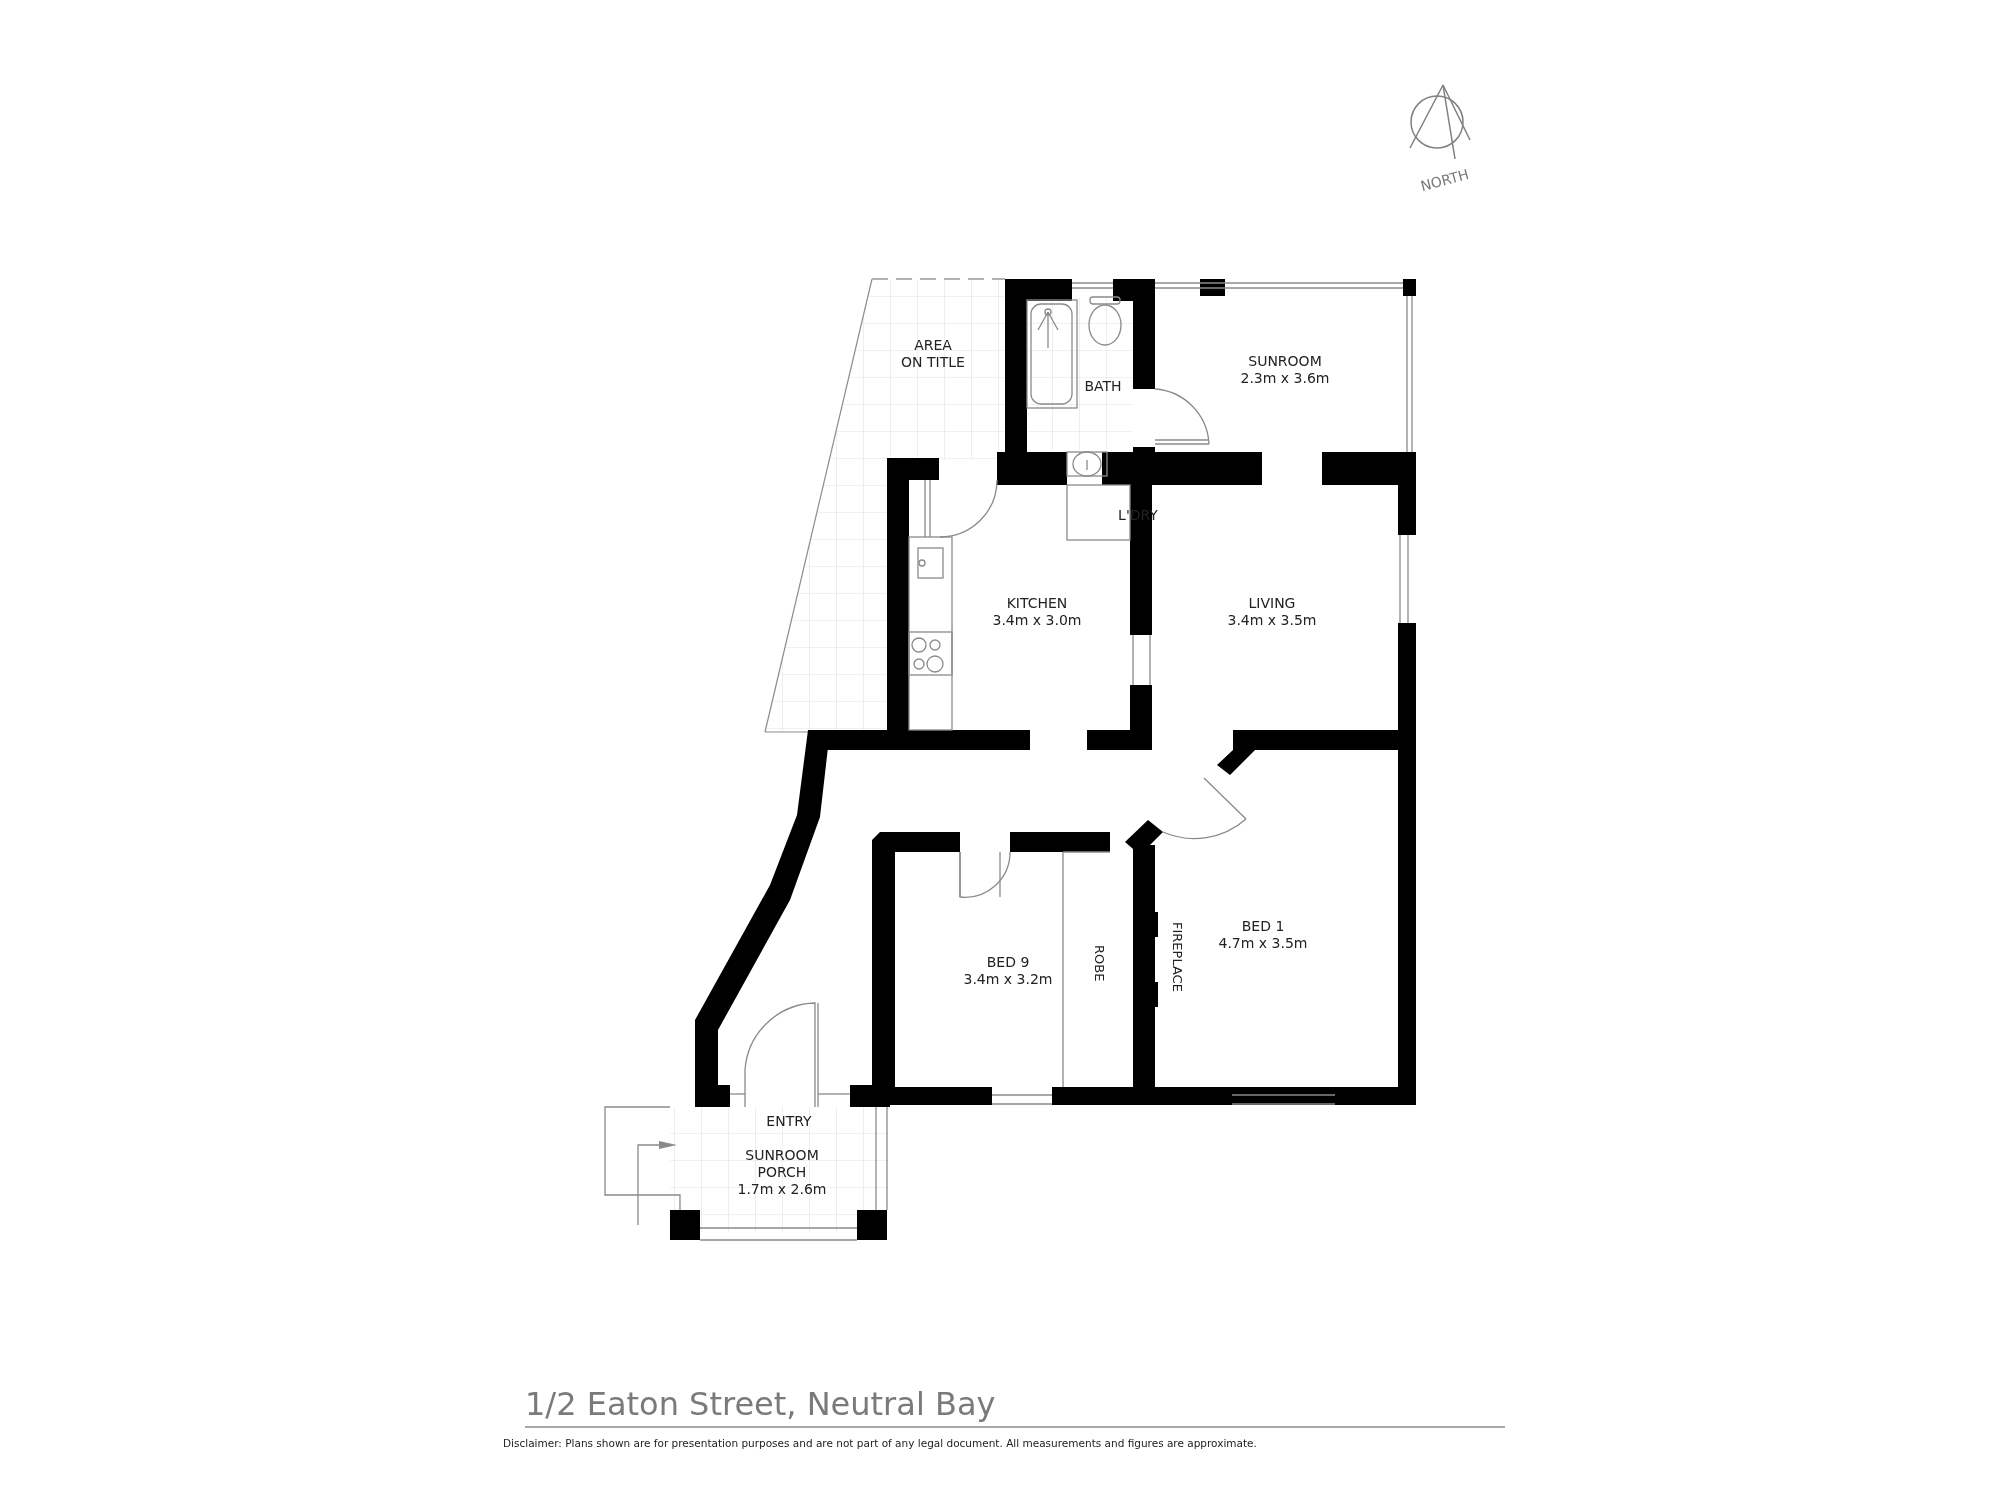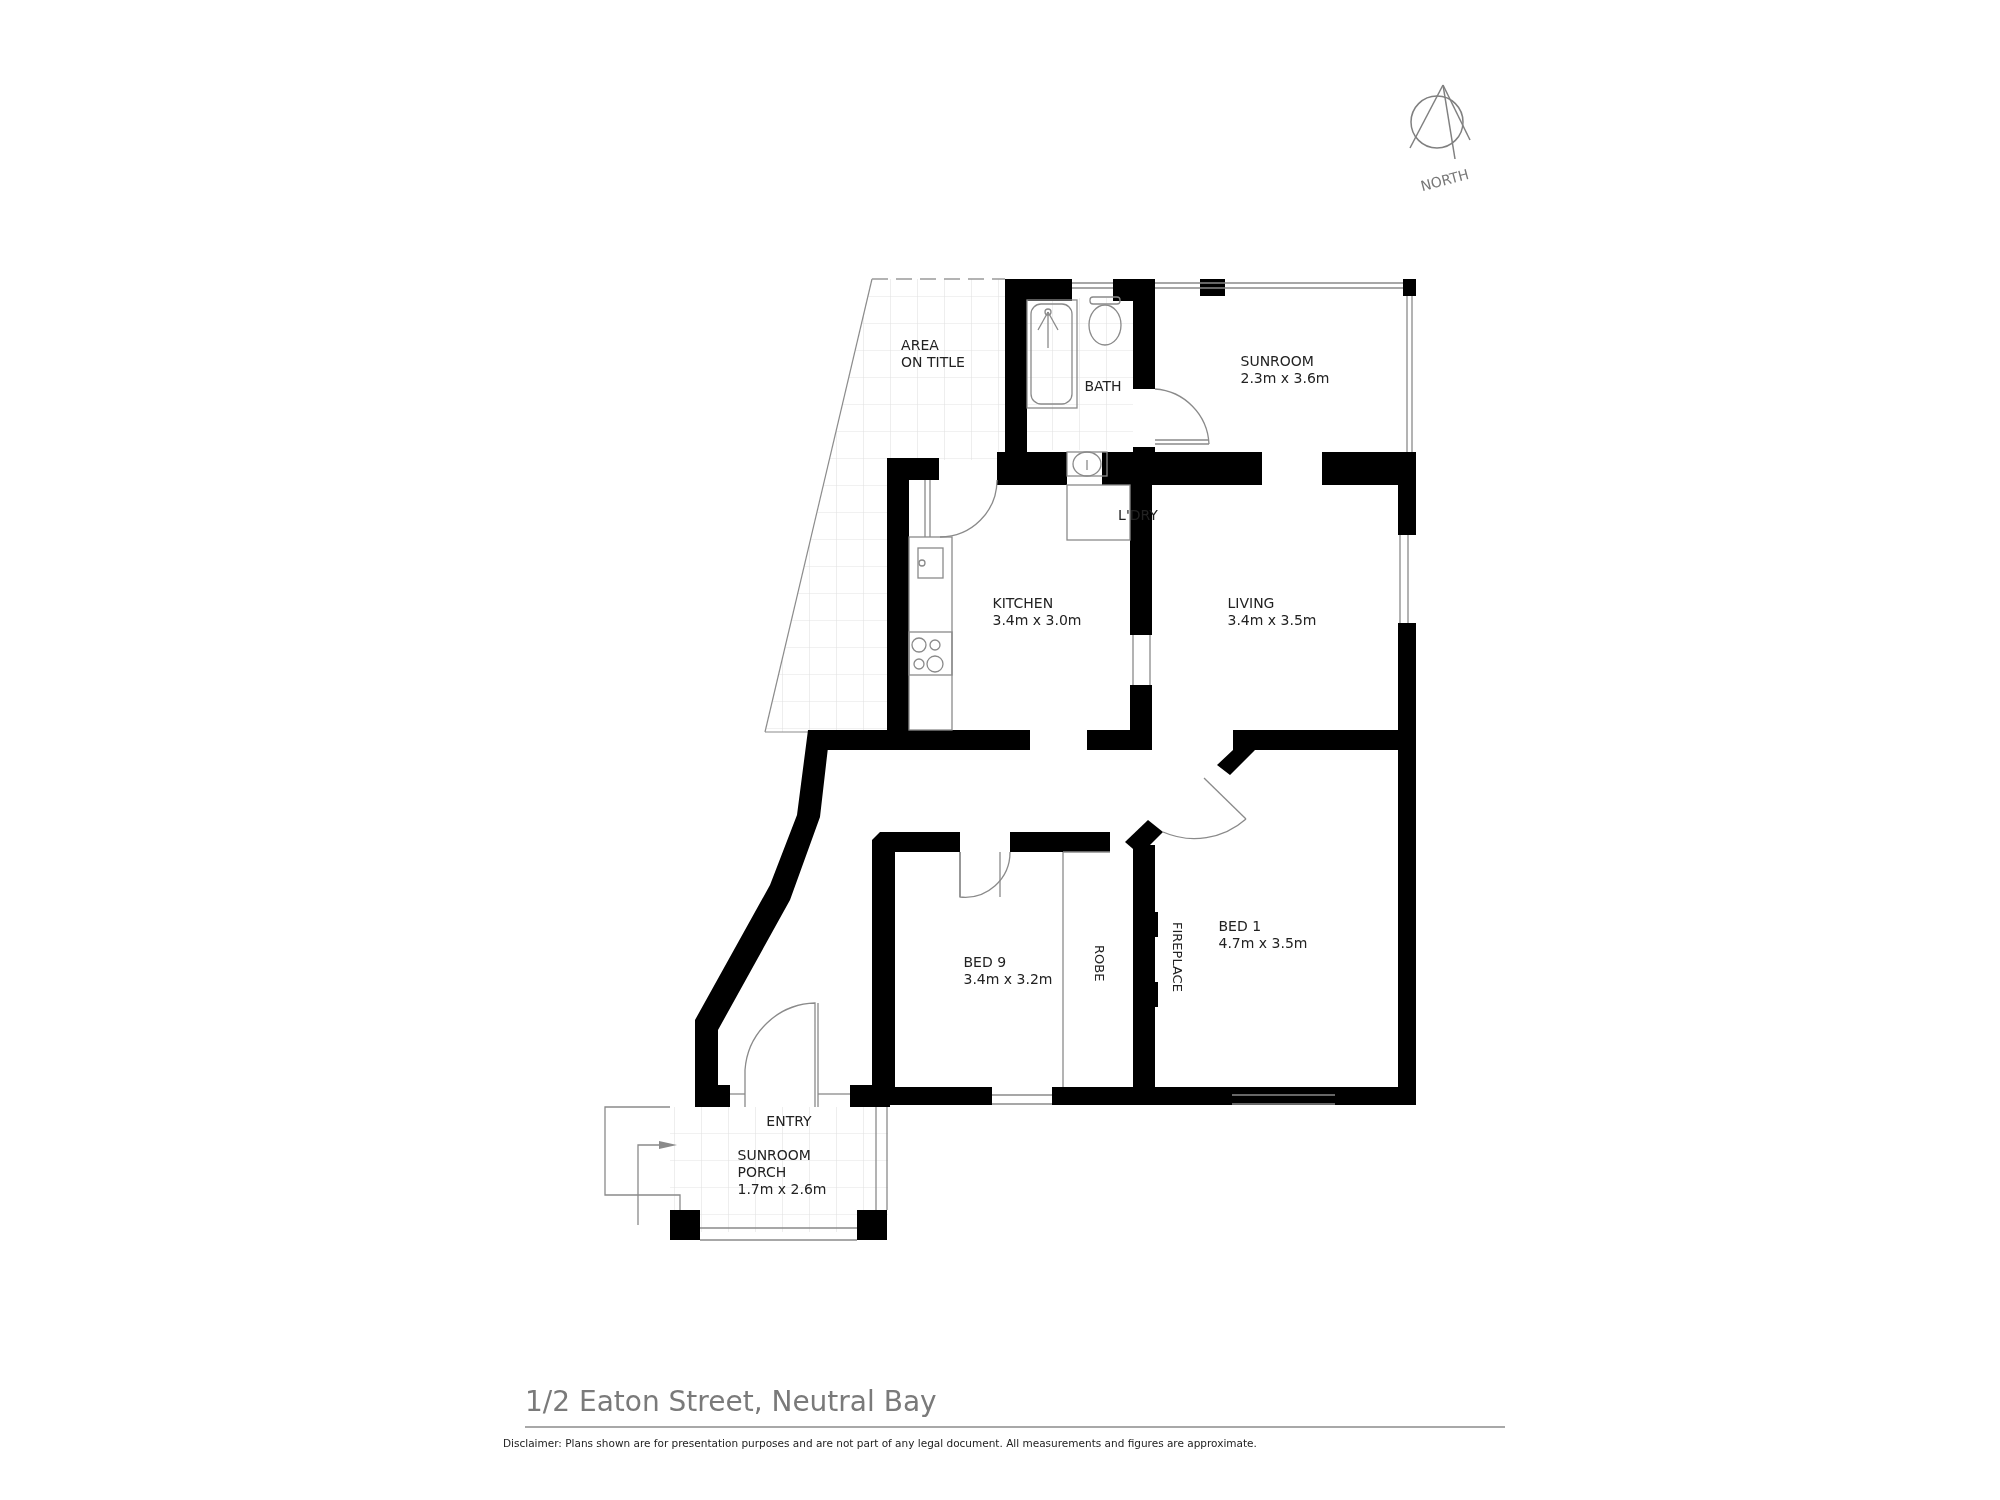--- a/index.html
+++ b/index.html
@@ -1,25 +1,25 @@
 <!DOCTYPE html>
 <html><head>
 <meta charset="utf-8">
 <style>
   html, body { margin: 0; padding: 0; background: #ffffff; }
   body { width: 2000px; height: 1500px; position: relative; overflow: hidden;
          font-family: "DejaVu Sans", sans-serif; }
   #plan { position: absolute; left: 0; top: 0; width: 2000px; height: 1500px; }
-  .room-label { position: absolute; font-size: 14px; color: #222;
+  .room-label { position: absolute; text-align: center; font-size: 14px; color: #222;
                 line-height: 17px; font-family: "DejaVu Sans", sans-serif; white-space: nowrap; transform: translateX(-50%); }
   .vert-label { position: absolute; font-size: 13px; color: #222; font-family: "DejaVu Sans", sans-serif;
                 writing-mode: vertical-rl; white-space: nowrap; }
   .north-label { position: absolute; left: 1420px; top: 172px; font-size: 14px; color: #777;
                  transform: rotate(-15deg); font-family: "DejaVu Sans", sans-serif; }
-  .footer-title { position: absolute; left: 525px; top: 1385px; font-size: 28px; color: #7a7a7a;
+  .footer-title { position: absolute; left: 525px; top: 1385px; font-size: 32px; color: #7a7a7a;
                   font-family: "DejaVu Sans", sans-serif; letter-spacing: 0px; }
   .footer-rule { position: absolute; left: 525px; top: 1426px; width: 980px; height: 2px; background: #a8a8a8; }
   .footer-disclaimer { position: absolute; left: 503px; top: 1437px; font-size: 10.5px; color: #222;
                        font-family: "DejaVu Sans", sans-serif; }
 </style>
 </head>
 <body>
 
 <svg id="plan" viewBox="0 0 2000 1500" xmlns="http://www.w3.org/2000/svg">
   <defs>

